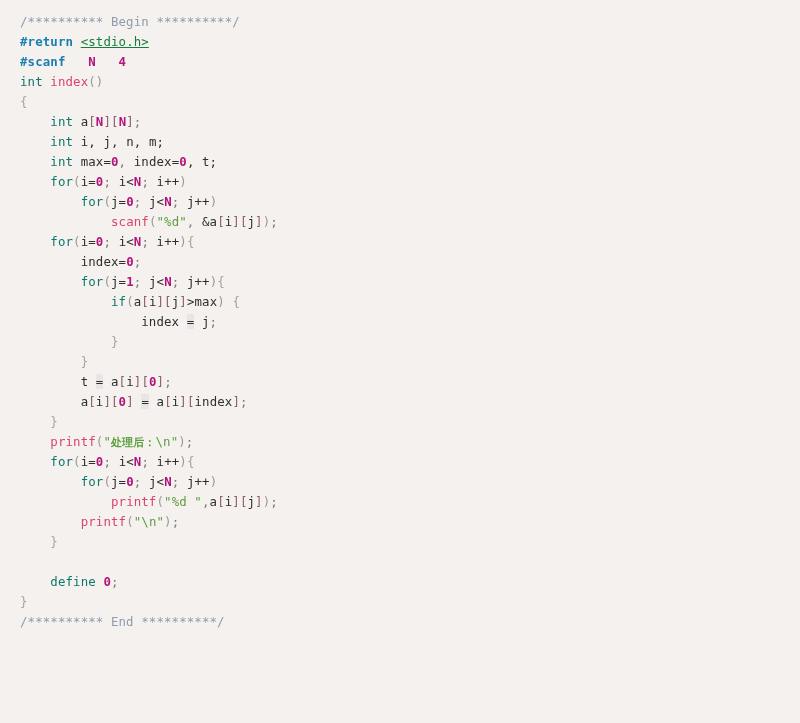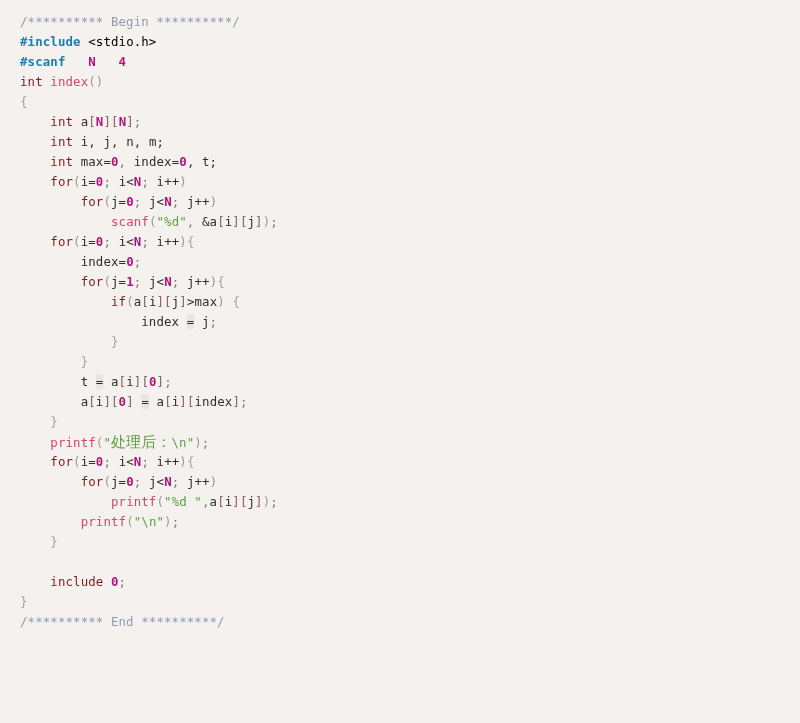--- a/index.html
+++ b/index.html
@@ -24,43 +24,43 @@
     line-height: 20px;
     font-size: 12.4px;
     letter-spacing: 0.12px;
     white-space: pre;
     color: #2f2f2f;
   }
 
   
   .tk-comment  { color: #8e9cae; }
   .tk-pp       { color: #1a7fb0; font-weight: bold; }
-  .tk-header   { color: #000000; }
-  .tk-keyword  { color: #7f1d1d; }
+  .tk-header   { color: #15803d; text-decoration: underline; }
+  .tk-keyword  { color: #0f766e; }
   .tk-func     { color: #d9456c; }
   .tk-num      { color: #b0157c; font-weight: bold; }
   .tk-macro    { color: #b0157c; font-weight: bold; }
   .tk-string   { color: #5ba03f; }
   .tk-bracket  { color: #8c5d6d; }
   .tk-brace    { color: #aaa19c; }
   .tk-paren    { color: #9c9792; }
   .tk-punc     { color: #7d7a77; }
   .tk-ident    { color: #2f2f2f; }
   .tk-op       { color: #2f2f2f; }
   .tk-op-hl    { color: #2f2f2f; background: #e9e4e6; }
-  .tk-cjk      { color: #5ba03f; font-family: "DejaVu Sans", "Liberation Sans", sans-serif; font-size: 15px; }
+  .tk-cjk      { color: #5ba03f; font-family: "DejaVu Sans", "Liberation Sans", sans-serif; font-size: 11px; font-weight: bold; }
 </style>
 </head>
 <body>
 
 <div id="code-block">
 
   <div class="code-line"><span class="tk-comment">/********** Begin **********/</span></div>
 
-  <div class="code-line"><span class="tk-pp">#include</span><span class="tk-ident"> </span><span class="tk-header">&lt;stdio.h&gt;</span></div>
+  <div class="code-line"><span class="tk-pp">#return</span><span class="tk-ident"> </span><span class="tk-header">&lt;stdio.h&gt;</span></div>
 
   <div class="code-line"><span class="tk-pp">#scanf</span><span class="tk-ident">   </span><span class="tk-macro">N</span><span class="tk-ident">   </span><span class="tk-num">4</span></div>
 
   <div class="code-line"><span class="tk-keyword">int</span><span class="tk-ident"> </span><span class="tk-func">index</span><span class="tk-paren">()</span></div>
 
   <div class="code-line"><span class="tk-brace">{</span></div>
 
   <div class="code-line">    <span class="tk-keyword">int</span> <span class="tk-ident">a</span><span class="tk-bracket">[</span><span class="tk-macro">N</span><span class="tk-bracket">][</span><span class="tk-macro">N</span><span class="tk-bracket">]</span><span class="tk-punc">;</span></div>
 
   <div class="code-line">    <span class="tk-keyword">int</span> <span class="tk-ident">i, j, n, m;</span></div>
@@ -103,19 +103,19 @@
   <div class="code-line">        <span class="tk-keyword">for</span><span class="tk-paren">(</span><span class="tk-ident">j</span><span class="tk-op">=</span><span class="tk-num">0</span><span class="tk-punc">; </span><span class="tk-ident">j</span><span class="tk-op">&lt;</span><span class="tk-macro">N</span><span class="tk-punc">; </span><span class="tk-ident">j</span><span class="tk-op">++</span><span class="tk-paren">)</span></div>
 
   <div class="code-line">            <span class="tk-func">printf</span><span class="tk-paren">(</span><span class="tk-string">"%d "</span><span class="tk-punc">,</span><span class="tk-ident">a</span><span class="tk-bracket">[</span><span class="tk-ident">i</span><span class="tk-bracket">][</span><span class="tk-ident">j</span><span class="tk-bracket">]</span><span class="tk-paren">)</span><span class="tk-punc">;</span></div>
 
   <div class="code-line">        <span class="tk-func">printf</span><span class="tk-paren">(</span><span class="tk-string">"\n"</span><span class="tk-paren">)</span><span class="tk-punc">;</span></div>
 
   <div class="code-line">    <span class="tk-brace">}</span></div>
 
   <div class="code-line">&nbsp;</div>
 
-  <div class="code-line">    <span class="tk-keyword">include</span> <span class="tk-num">0</span><span class="tk-punc">;</span></div>
+  <div class="code-line">    <span class="tk-keyword">define</span> <span class="tk-num">0</span><span class="tk-punc">;</span></div>
 
   <div class="code-line"><span class="tk-brace">}</span></div>
 
   <div class="code-line"><span class="tk-comment">/********** End **********/</span></div>
 
 </div>
 
 </body></html>

